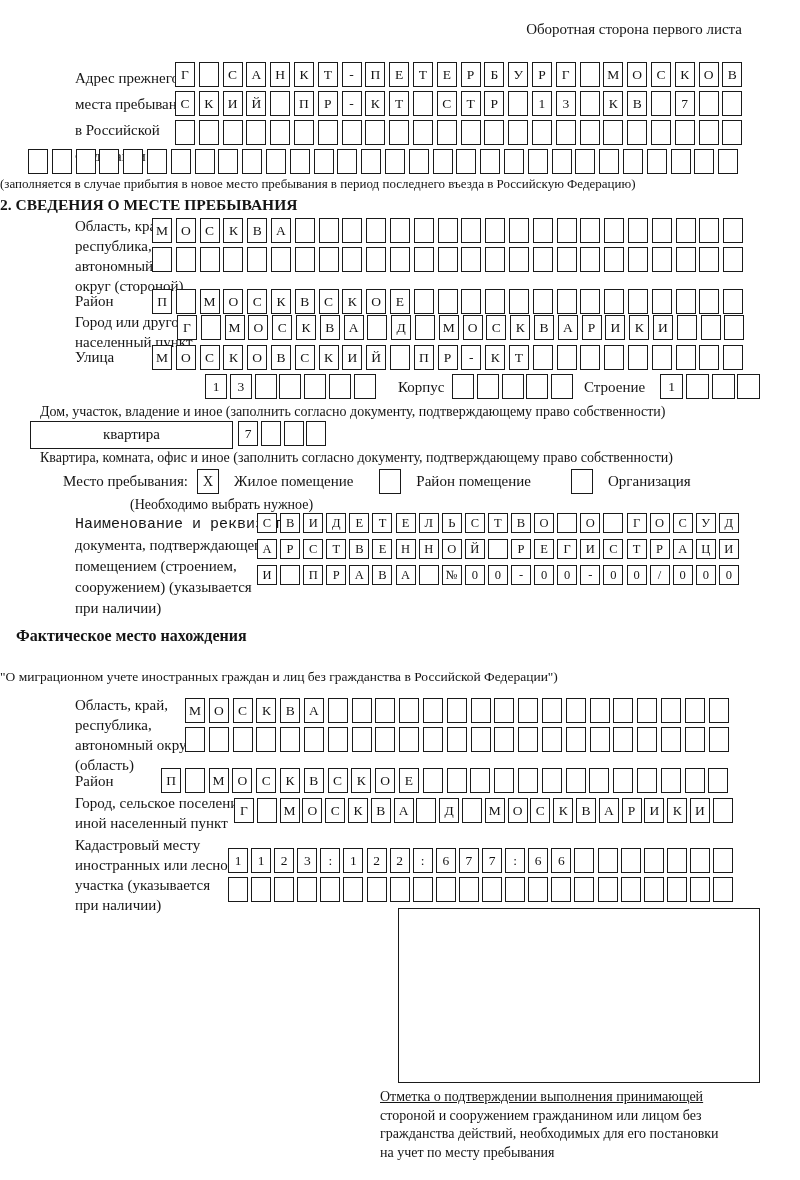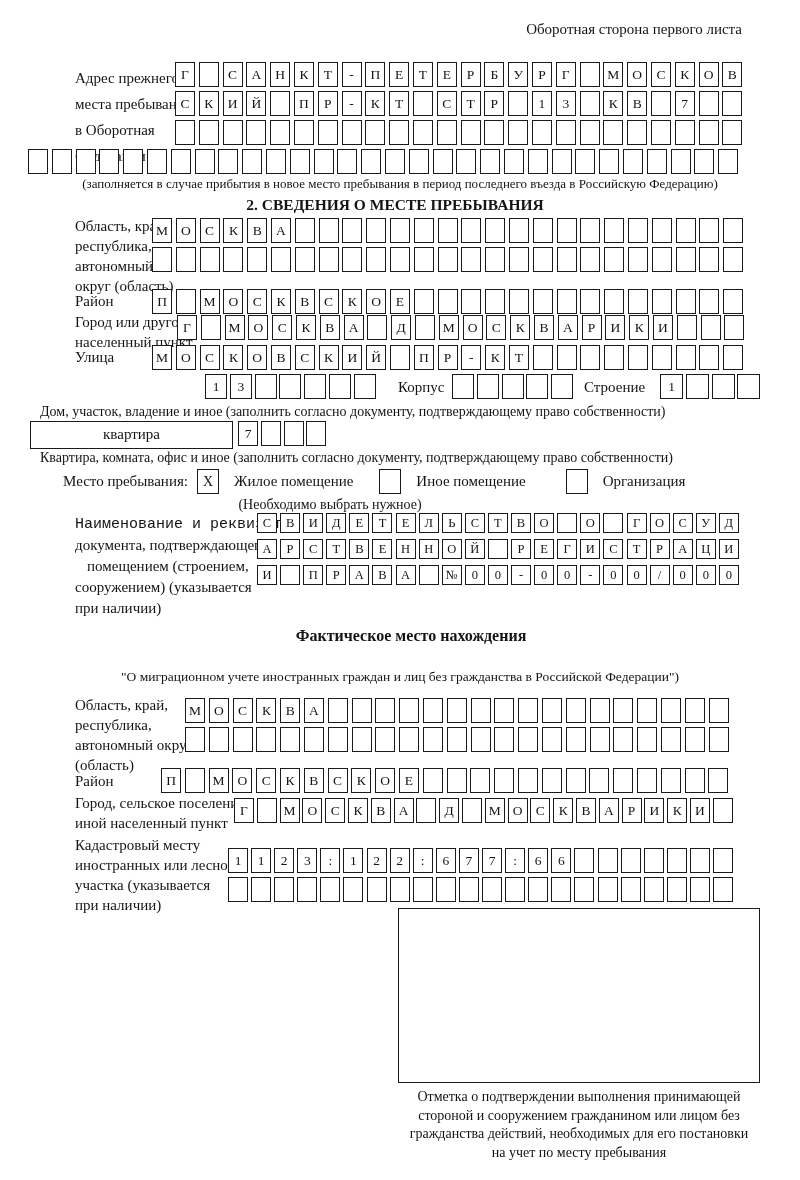--- a/index.html
+++ b/index.html
@@ -2,21 +2,21 @@
 <html><head>
 <meta charset="utf-8">
 <style>
   html,body{margin:0;padding:0;background:#fff;}
   #page{
     position:relative;width:800px;height:1180px;background:#ffffff;
     font-family:"Liberation Serif","DejaVu Serif",serif;color:#141414;
     overflow:hidden;
   }
   .t{position:absolute;white-space:nowrap;line-height:1.2;}
-  .t.center{text-align:center;white-space:normal;}
+  .t.center{white-space:normal;}
   .t.right{text-align:right;}
   .t.bold{font-weight:bold;}
   .lbl{position:absolute;}
   .lbl div{white-space:nowrap;}
   .cellrow{position:absolute;display:flex;}
   .cell{
     box-sizing:content-box;border:1.6px solid #1a1a1a;background:#fff;
     text-align:center;font-family:"Liberation Serif","DejaVu Serif",serif;
     flex:0 0 auto;
   }
@@ -38,49 +38,49 @@
 <div class="t center" style="left: 0px; top: 176px; width: 800px; font-size: 13px;">(заполняется в случае прибытия в новое место пребывания в период последнего въезда в Российскую Федерацию)</div>
     <div class="t center bold" style="left: 0px; top: 196px; width: 790px; font-size: 15.5px;">2. СВЕДЕНИЯ О МЕСТЕ ПРЕБЫВАНИЯ</div>
     <div class="t" style="left: 40px; top: 404px; font-size: 14px;">Дом, участок, владение и иное (заполнить согласно документу, подтверждающему право собственности)</div>
     <div class="t" style="left: 40px; top: 450px; font-size: 14px;">Квартира, комната, офис и иное (заполнить согласно документу, подтверждающему право собственности)</div>
     <div class="t center" style="left: 130px; top: 497px; width: 400px; font-size: 14px;">(Необходимо выбрать нужное)</div>
     <div class="t center bold" style="left: 0px; top: 626px; width: 790px; font-size: 16px; margin-left: 16px;">Фактическое место нахождения</div>
     <div class="t center" style="left: 0px; top: 669px; width: 800px; font-size: 13.5px;">"О миграционном учете иностранных граждан и лиц без гражданства в Российской Федерации")</div>
     <div class="lbl" style="left: 75px; top: 65px; font-size: 15px;">
       <div style="line-height: 26px;">Адрес прежнего</div>
       <div style="line-height: 26px;">места пребывания</div>
-      <div style="line-height: 26px;">в Оборотная</div>
+      <div style="line-height: 26px;">в Российской</div>
       <div style="line-height: 26px;">Федерации</div>
     </div>
     <div class="lbl" style="left: 75px; top: 216px; font-size: 15px;">
       <div style="line-height: 20px;">Область, край,</div>
       <div style="line-height: 20px;">республика,</div>
       <div style="line-height: 20px;">автономный</div>
-      <div style="line-height: 20px;">округ (область)</div>
+      <div style="line-height: 20px;">округ (стороной)</div>
     </div>
     <div class="lbl" style="left: 75px; top: 291px; font-size: 15px;">
       <div style="line-height: 20px;">Район</div>
     </div>
     <div class="lbl" style="left: 75px; top: 312px; font-size: 15px;">
       <div style="line-height: 20px;">Город или другой</div>
       <div style="line-height: 20px;">населенный пункт</div>
     </div>
     <div class="lbl" style="left: 75px; top: 347px; font-size: 15px;">
       <div style="line-height: 20px;">Улица</div>
     </div>
     <div class="lbl" style="left: 398px; top: 377px; font-size: 15px;">
       <div style="line-height: 20px;">Корпус</div>
     </div>
     <div class="lbl" style="left: 584px; top: 377px; font-size: 15px;">
       <div style="line-height: 20px;">Строение</div>
     </div>
     <div class="lbl" style="left: 75px; top: 514px; font-size: 15px;">
       <div style="line-height: 21px; font-family: Liberation Mono, monospace;">Наименование и реквизиты</div>
       <div style="line-height: 21px;">документа, подтверждающего</div>
-      <div style="line-height: 21px; margin-left: 12px;">помещением (строением,</div>
+      <div style="line-height: 21px;">помещением (строением,</div>
       <div style="line-height: 21px;">сооружением) (указывается</div>
       <div style="line-height: 21px;">при наличии)</div>
     </div>
     <div class="lbl" style="left: 75px; top: 695px; font-size: 15px;">
       <div style="line-height: 20px;">Область, край,</div>
       <div style="line-height: 20px;">республика,</div>
       <div style="line-height: 20px;">автономный округ</div>
       <div style="line-height: 20px;">(область)</div>
     </div>
     <div class="lbl" style="left: 75px; top: 771px; font-size: 15px;">
@@ -585,23 +585,23 @@
       <div class="cell" style="width: 18px; height: 23px; line-height: 23px; font-size: 13.5px; margin-right: 3.1px;"></div>
       <div class="cell" style="width: 18px; height: 23px; line-height: 23px; font-size: 13.5px; margin-right: 3.1px;"></div>
     </div>
     <div class="wbox" style="left: 30px; top: 421px; width: 203px; height: 28px; line-height: 25px; font-size: 15px;">квартира</div>
     <div class="wbox" style="left: 398px; top: 908px; width: 362px; height: 175px; line-height: 172px; font-size: 14px;"></div>
     <div class="mp-row" style="left: 63px; top: 469px; font-size: 15px;">
       <div style="margin-right: 9px;">Место пребывания:</div>
       <div class="mp-box" style="margin-right: 15px;">X</div>
       <div style="margin-right: 26px;">Жилое помещение</div>
       <div class="mp-box" style="margin-right: 15px;"></div>
-      <div style="margin-right: 40px;">Иное помещение</div>
+      <div style="margin-right: 40px;">Район помещение</div>
       <div class="mp-box" style="margin-right: 15px;"></div>
       <div style="margin-right: 40px;">Организация</div>
     </div>
     <div class="t center" style="left: 380px; top: 1088px; width: 398px; font-size: 14px;">
-      <div style="line-height: 18.5px; white-space: nowrap;">Отметка о подтверждении выполнения принимающей</div>
+      <div style="line-height: 18.5px; white-space: nowrap; text-decoration: underline;">Отметка о подтверждении выполнения принимающей</div>
       <div style="line-height: 18.5px; white-space: nowrap;">стороной и сооружением гражданином или лицом без</div>
       <div style="line-height: 18.5px; white-space: nowrap;">гражданства действий, необходимых для его постановки</div>
       <div style="line-height: 18.5px; white-space: nowrap;">на учет по месту пребывания</div>
     </div>
   </div>
 
 </body></html>

